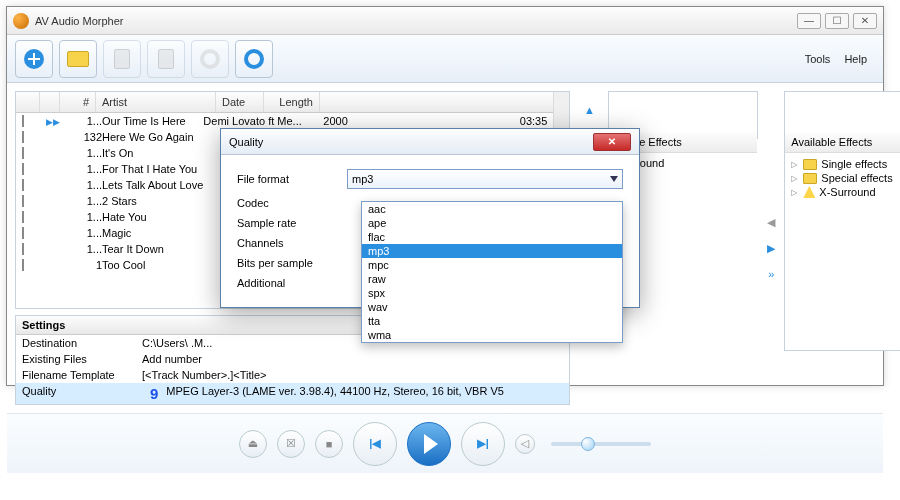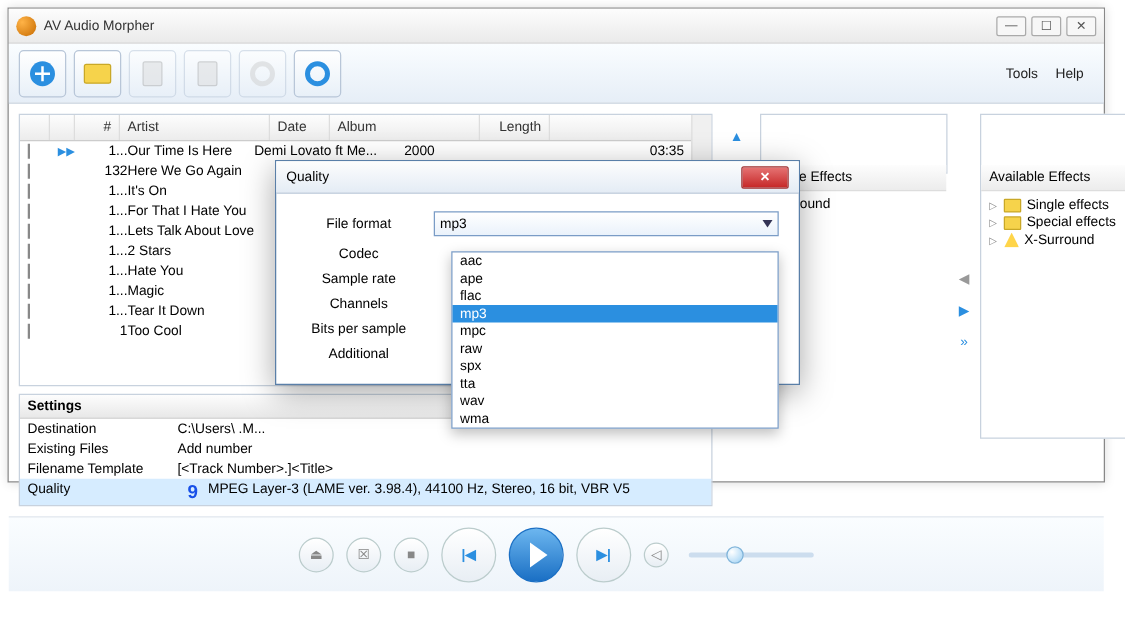--- a/index.html
+++ b/index.html
@@ -63,21 +63,21 @@
 .prev-ico,.next-ico{ color:#2b8fe0; font-weight:bold; }
 .slider { width:100px; height:4px; background:#cde; border-radius:2px; position:relative; margin-left:6px; }
 .slider-thumb { position:absolute; top:-5px; left:30px; width:14px; height:14px; border-radius:50%; background:radial-gradient(circle at 30% 30%,#fff,#9cd0f4); border:1px solid #7fb4da; }
 
 
 .dialog { position:absolute; left:220px; top:128px; width:420px; background:#fff; border:1px solid #5a7fa8; box-shadow:0 6px 24px rgba(0,0,0,0.35); }
 .dlg-title { height:26px; background:linear-gradient(#fdfdfd,#e4ecf5); border-bottom:1px solid #b8c6d8; display:flex; align-items:center; padding:0 8px; }
 .dlg-close { margin-left:auto; width:38px; height:18px; background:linear-gradient(#e57373,#c62828); border:1px solid #a03030; border-radius:2px; color:#fff; display:flex; align-items:center; justify-content:center; font-weight:bold; font-size:10px; }
 .dlg-body { padding:14px 16px 10px; }
 .dlg-row { display:flex; align-items:center; margin-bottom:8px; }
-.dlg-label { width:110px; text-align:center; padding-right:10px; }
+.dlg-label { width:110px; text-align:left; padding-right:10px; }
 .combo { flex:1; height:20px; border:1px solid #7a9cc6; background:linear-gradient(#fff,#eaf2fb); display:flex; align-items:center; padding:0 4px; position:relative; }
 .combo .caret { margin-left:auto; width:0;height:0;border-left:4px solid transparent;border-right:4px solid transparent;border-top:6px solid #4a6; border-top-color:#335; }
 .dropdown { position:absolute; left:140px; top:46px; width:262px; border:1px solid #7a9cc6; background:#fff; box-shadow:0 4px 10px rgba(0,0,0,0.25); }
 .dd-item { padding:1px 6px; }
 .dd-item.sel { background:#2b8fe0; color:#fff; }
 
 .watermark { position:absolute; left:360px; top:200px; font-size:28px; color:#d1d4d8; opacity:0.65; display:flex; align-items:center; gap:4px; pointer-events:none; }
 .watermark .cam{ width:40px; height:30px; border:3px solid #d1d4d8; border-radius:4px; position:relative; }
 .watermark .cam::before{content:'';position:absolute;top:-8px;left:10px;width:20px;height:8px;border:3px solid #d1d4d8;border-bottom:none;border-radius:4px 4px 0 0;}
 .badge10 { position:absolute; left:480px; top:248px; color:#1850e8; font-weight:bold; font-size:16px; pointer-events:none; }
@@ -128,21 +128,20 @@
     <div style="flex:1; display:flex; flex-direction:column;">
       <div class="leftcol">
         <div style="display:flex;">
           <div style="flex:1;">
             <div class="table-head">
               <div class="th c-chk"></div>
               <div class="th c-play"></div>
               <div class="th c-num">#</div>
               <div class="th c-artist">Artist</div>
               <div class="th c-date">Date</div>
-              <div class="th c-album">Album</div>
               <div class="th c-len">Length</div>
             </div>
             <div class="rows" id="rows">
                 <div class="row">
                   <span class="c-chk"><span class="chk"></span></span>
   <span class="c-play"><span class="playing">▶▶</span></span>
   <span class="c-num">1...</span>
   <span class="c-title">Our Time Is Here</span>
   <span class="c-artist">Demi Lovato ft Me...</span>
   <span class="c-date">2000</span>
@@ -378,18 +377,18 @@
         <div class="dlg-label">Additional</div>
       </div>
     <div class="dropdown" id="dd">
         <div class="dd-item">aac</div>
         <div class="dd-item">ape</div>
         <div class="dd-item">flac</div>
         <div class="dd-item sel">mp3</div>
         <div class="dd-item">mpc</div>
         <div class="dd-item">raw</div>
         <div class="dd-item">spx</div>
+        <div class="dd-item">wav</div>
         <div class="dd-item">tta</div>
-        <div class="dd-item">wav</div>
         <div class="dd-item">wma</div>
       </div>
   </div>
 </div>
 
 </body></html>

